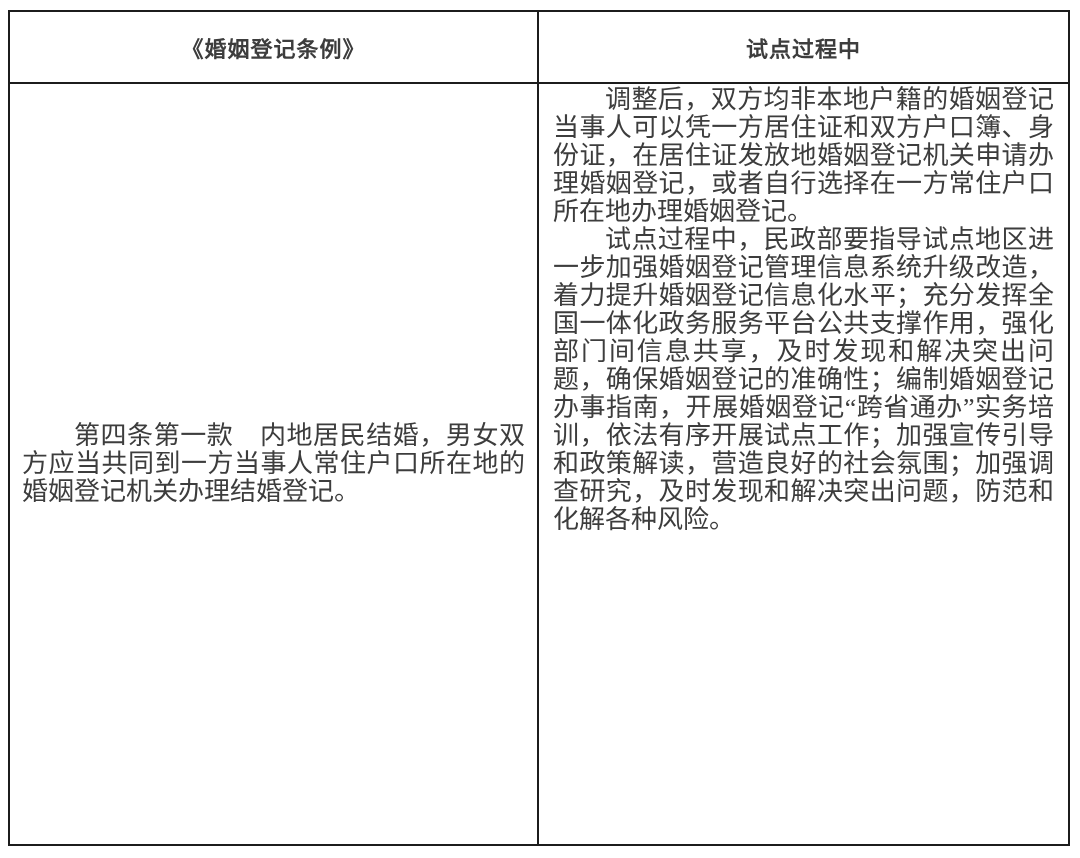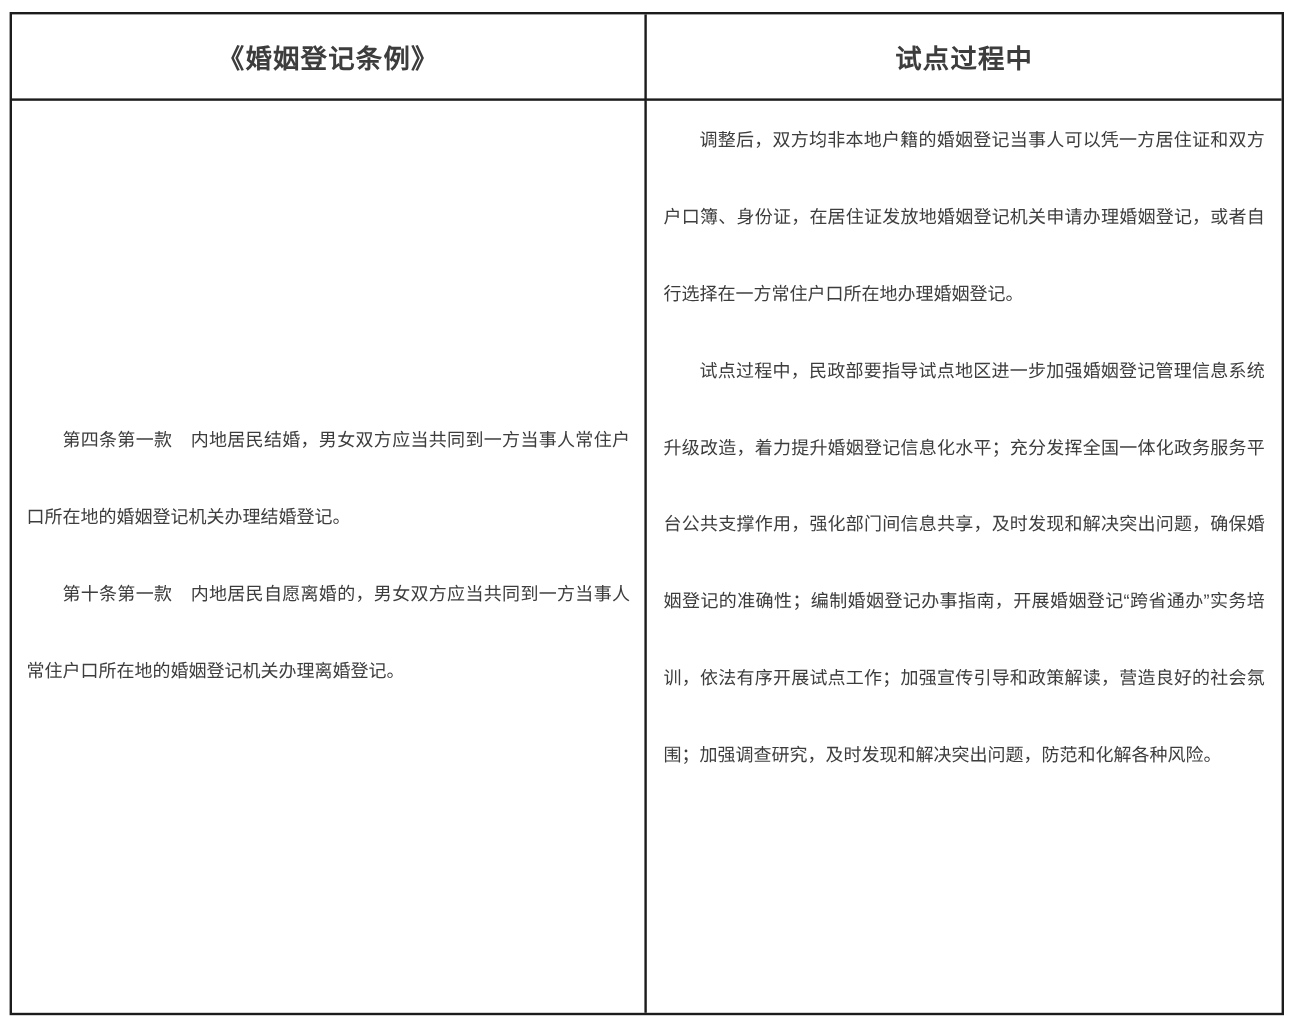--- a/index.html
+++ b/index.html
@@ -18,20 +18,21 @@
     background: var(--bg-color);
     font-family: "Liberation Sans", sans-serif;
     color: var(--text-color);
     overflow: hidden;
   }
   .page {
     position: relative;
     width: 1080px;
     height: 858px;
     background: var(--bg-color);
+    font-family: Liberation Serif, serif;
   }
   .doc-table {
     position: absolute;
     left: 8px;
     top: 10px;
     width: 1062px;
     height: 836px;
     display: grid;
     grid-template-columns: 1fr 1fr;
     grid-template-rows: 72px 1fr;
@@ -47,22 +48,22 @@
   .cell.row-header {
     border-bottom: 2px solid var(--border-color);
     display: flex;
     align-items: center;
     justify-content: center;
     font-size: 22px;
     font-weight: bold;
     letter-spacing: 1px;
   }
   .cell.row-body {
-    font-size: 15px;
-    line-height: 64px;
+    font-size: 26px;
+    line-height: 28px;
   }
   .cell.row-body.col-left {
     display: flex;
     align-items: center;
     padding: 6px 12px;
   }
   .cell.row-body.col-right {
     padding: 2px 14px 0 14px;
   }
   .cell-inner {
@@ -85,21 +86,20 @@
       <span>《婚姻登记条例》</span>
     </div>
 
     <div class="cell row-header col-right">
       <span>试点过程中</span>
     </div>
 
     <div class="cell row-body col-left">
       <div class="cell-inner">
         <p>第四条第一款　内地居民结婚，男女双方应当共同到一方当事人常住户口所在地的婚姻登记机关办理结婚登记。</p>
-        <p>第十条第一款　内地居民自愿离婚的，男女双方应当共同到一方当事人常住户口所在地的婚姻登记机关办理离婚登记。</p>
       </div>
     </div>
 
     <div class="cell row-body col-right">
       <div class="cell-inner">
         <p>调整后，双方均非本地户籍的婚姻登记当事人可以凭一方居住证和双方户口簿、身份证，在居住证发放地婚姻登记机关申请办理婚姻登记，或者自行选择在一方常住户口所在地办理婚姻登记。</p>
         <p>试点过程中，民政部要指导试点地区进一步加强婚姻登记管理信息系统升级改造，着力提升婚姻登记信息化水平；充分发挥全国一体化政务服务平台公共支撑作用，强化部门间信息共享，及时发现和解决突出问题，确保婚姻登记的准确性；编制婚姻登记办事指南，开展婚姻登记“跨省通办”实务培训，依法有序开展试点工作；加强宣传引导和政策解读，营造良好的社会氛围；加强调查研究，及时发现和解决突出问题，防范和化解各种风险。</p>
       </div>
     </div>
 

